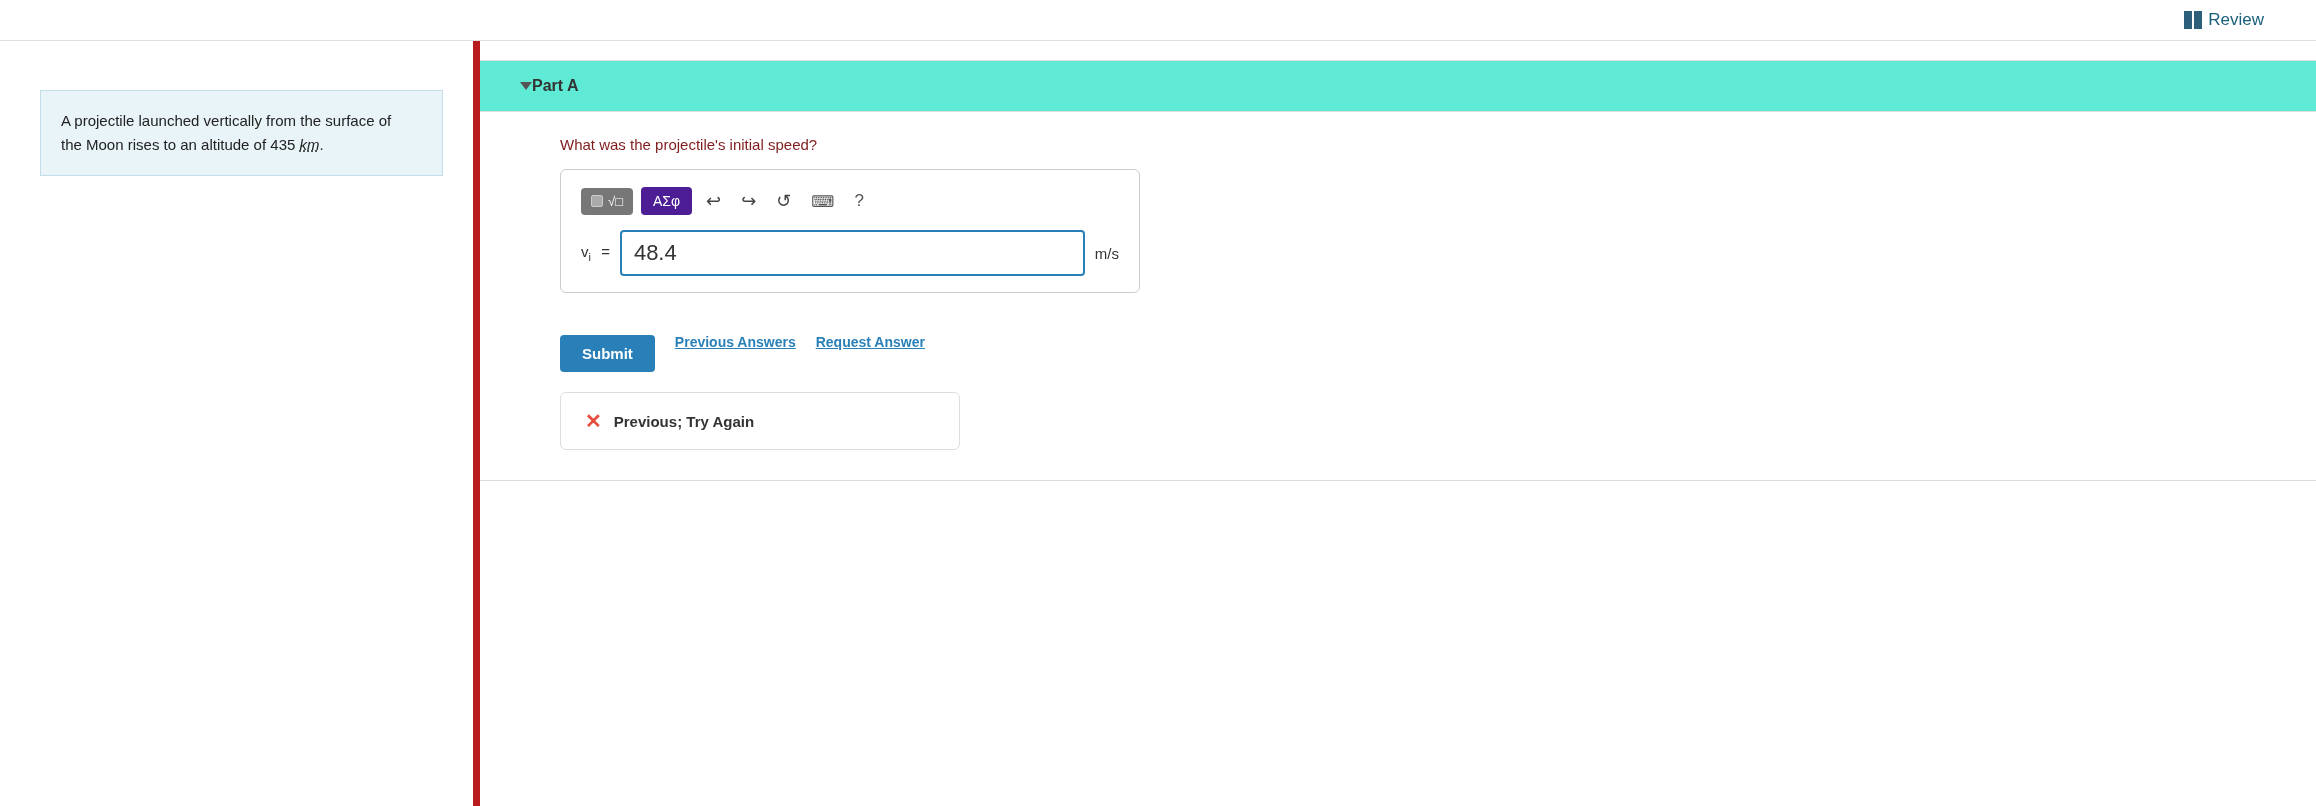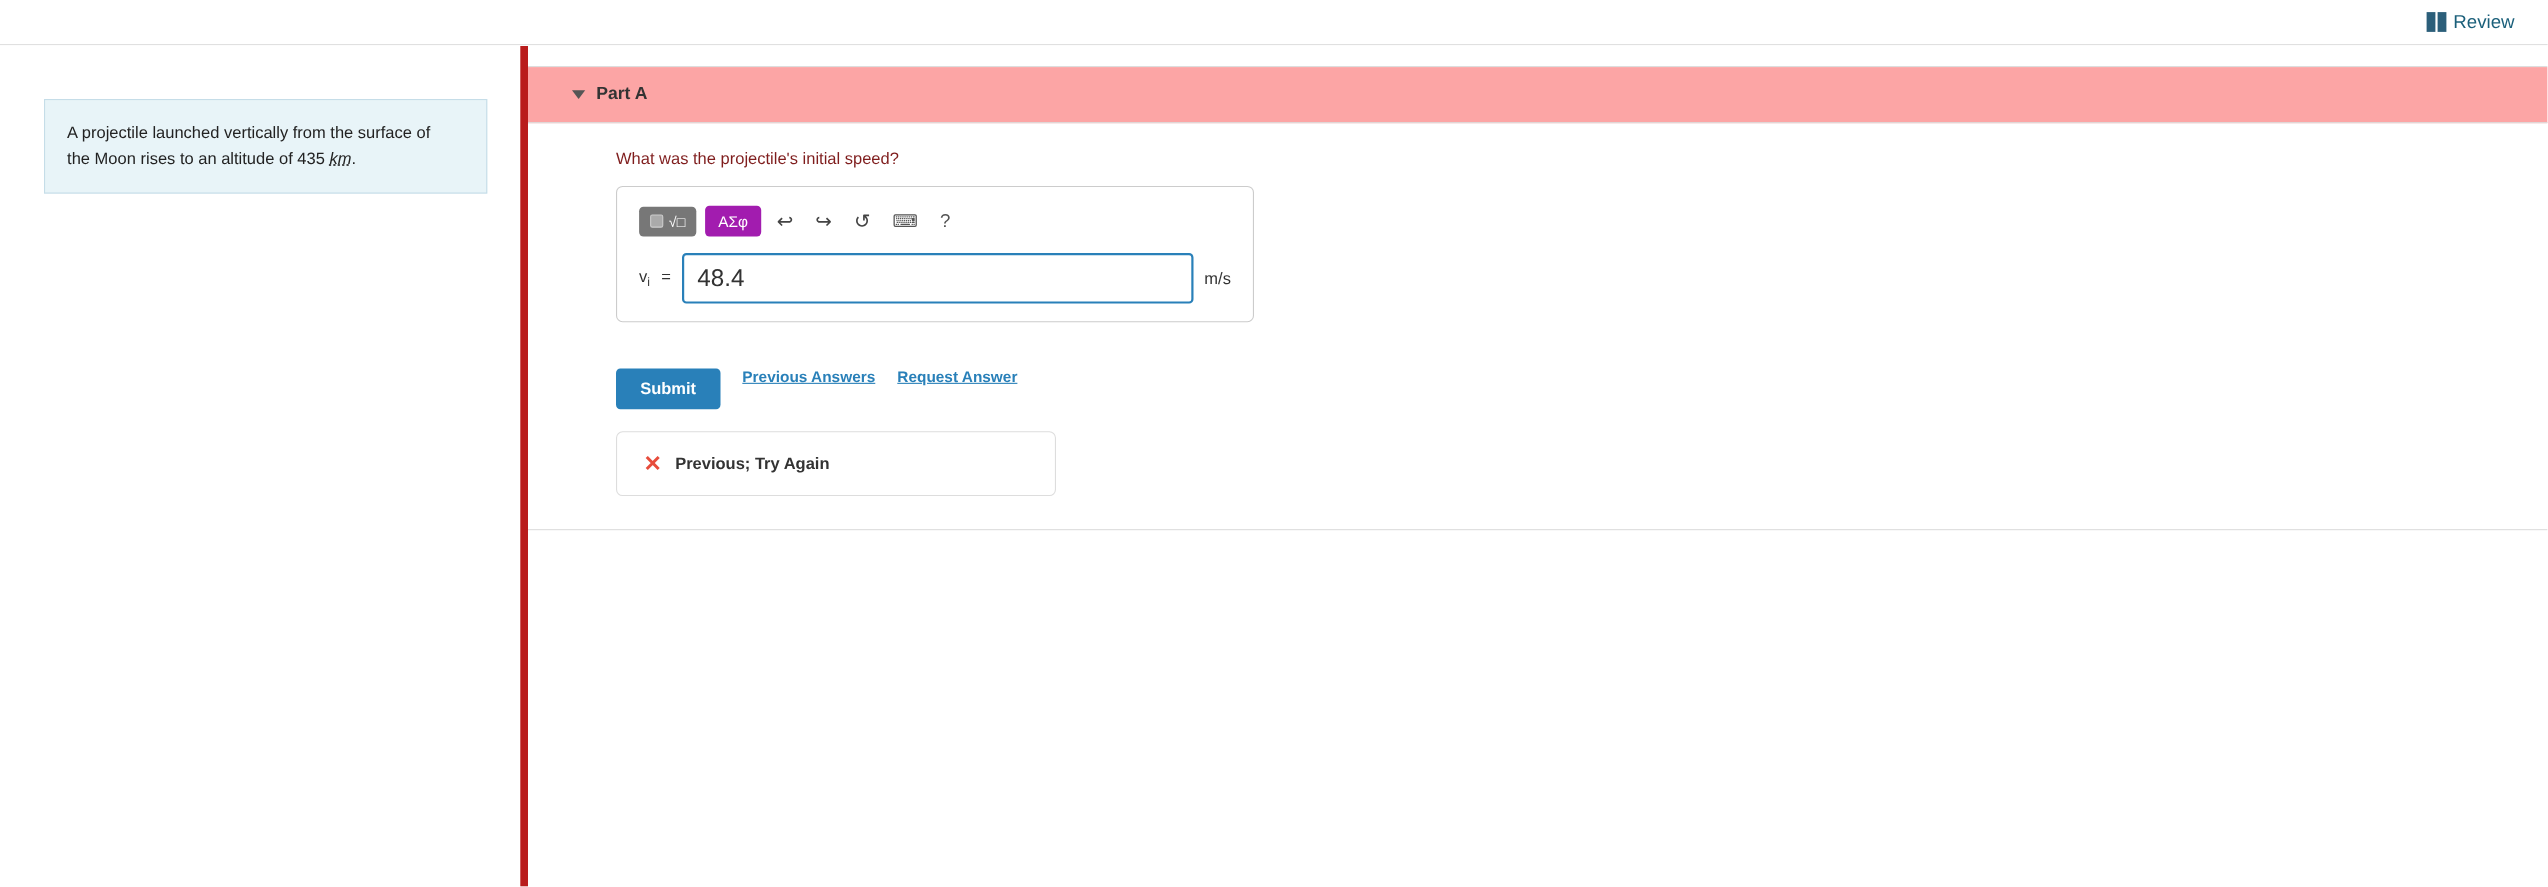--- a/index.html
+++ b/index.html
@@ -18,21 +18,21 @@
     }
 
     
     .top-bar {
       position: fixed;
       top: 0;
       right: 0;
       width: 100%;
       display: flex;
       justify-content: flex-end;
-      padding: 10px 30px;
+      padding: 10px 52px;
       background: #fff;
       border-bottom: 1px solid #e0e0e0;
       z-index: 100;
     }
 
     .review-btn {
       display: flex;
       align-items: center;
       gap: 6px;
       color: #1a5f7a;
@@ -86,23 +86,22 @@
     }
 
     .part-section {
       border-top: 1px solid #ddd;
       border-bottom: 1px solid #ddd;
     }
 
     .part-header {
       display: flex;
       align-items: center;
-      gap: 10px;
       padding: 16px 40px;
-      background: #fca5a5;
+      background: #5eead4;
       border-bottom: 1px solid #ddd;
       font-weight: bold;
       font-size: 16px;
     }
 
     .chevron-down {
       width: 0;
       height: 0;
       border-left: 6px solid transparent;
       border-right: 6px solid transparent;
@@ -130,21 +129,21 @@
     }
 
     .toolbar {
       display: flex;
       align-items: center;
       gap: 8px;
       margin-bottom: 14px;
     }
 
     .toolbar-btn {
-      background: #a21caf;
+      background: #4c1d95;
       color: #fff;
       border: none;
       border-radius: 4px;
       padding: 6px 12px;
       font-size: 14px;
       cursor: pointer;
       font-weight: 500;
     }
 
     .toolbar-btn.math-btn {

